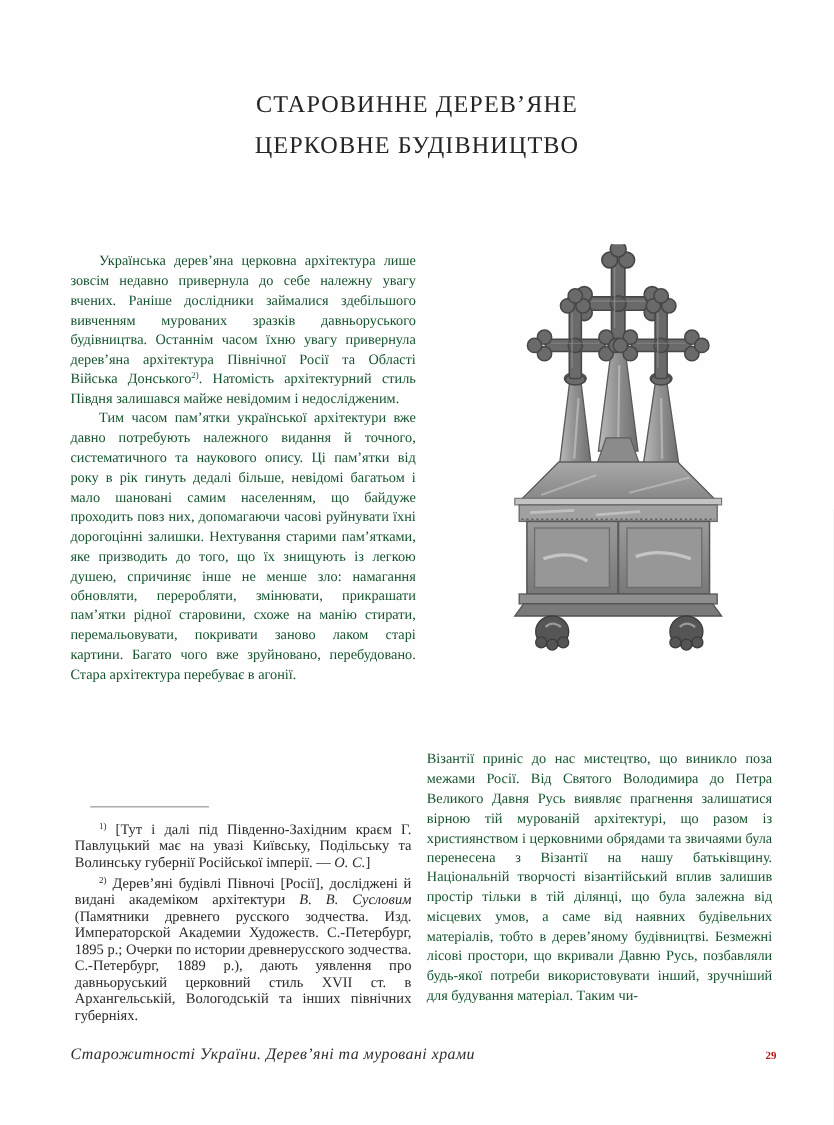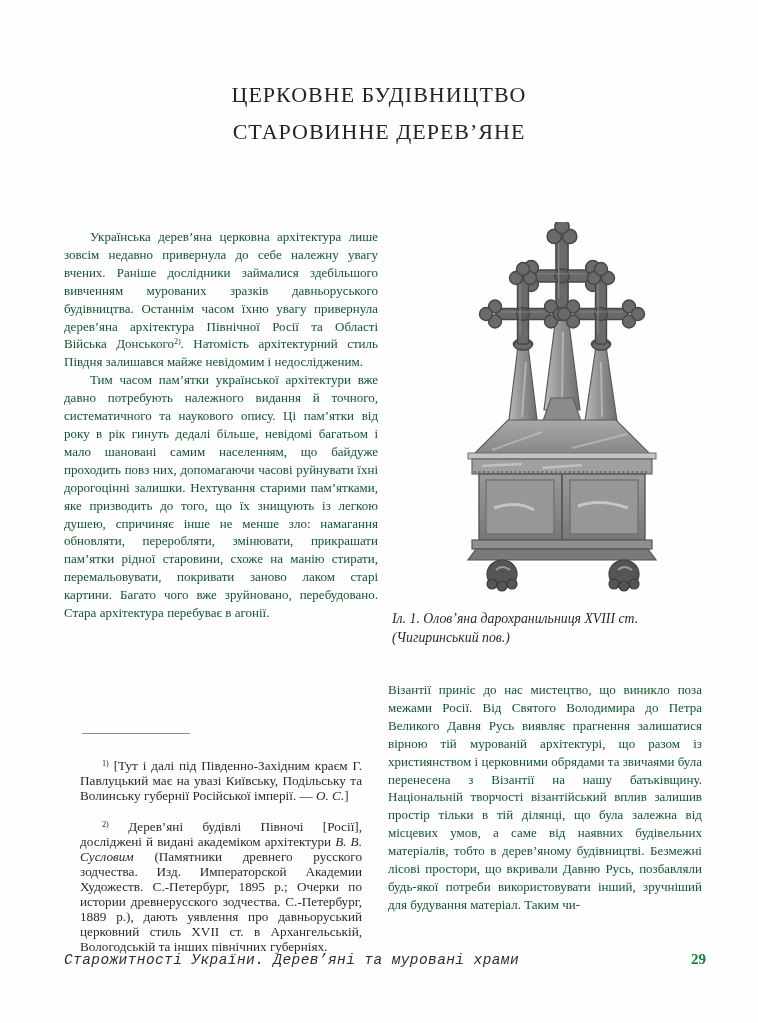--- a/index.html
+++ b/index.html
@@ -35,50 +35,50 @@
   
   .fn-rule{
     position:absolute;left:82px;top:733px;width:108px;height:0;
     border-top:1px solid #8f8f8f;
   }
   .footnotes{
     position:absolute;left:64px;top:742px;width:314px;
     font-size:13.2px;line-height:15px;
     text-align:justify;color:#2a2a2a;
   }
-  .footnotes p{margin:16px;text-indent:22px;}
+  .footnotes p{margin:4px;text-indent:22px;}
   
   .figure{
     position:absolute;left:392px;top:222px;width:314px;height:380px;
     display:flex;justify-content:center;align-items:flex-start;
   }
   .figure svg{display:block;margin-left:26px;}
   .caption{
     position:absolute;left:392px;top:609px;width:310px;
     font-style:italic;font-size:13.8px;line-height:19px;color:#2a2a2a;
   }
   
   .footer{
     position:absolute;left:64px;top:951px;width:642px;
     display:flex;justify-content:space-between;align-items:baseline;
   }
-  .footer-left{font-style:italic;font-size:14.5px;letter-spacing:.4px;color:#2e2e2e;font-family:Liberation Mono, monospace;}
-  .footer-num{font-size:15px;color:#15803d;font-weight:bold;}
+  .footer-left{font-style:italic;font-size:14.5px;letter-spacing:.4px;color:#2e2e2e;}
+  .footer-num{font-size:10px;color:#b91c1c;font-weight:bold;}
   
   .sup{font-size:.62em;position:relative;top:-.5em;line-height:0;}
   .it{font-style:italic;}
 </style>
 </head>
 <body>
 
 <div class="page">
 
   <div class="title">
+    <div><span>СТАРОВИННЕ ДЕРЕВ’ЯНЕ</span></div>
     <div><span>ЦЕРКОВНЕ БУДІВНИЦТВО</span></div>
-    <div><span>СТАРОВИННЕ ДЕРЕВ’ЯНЕ</span></div>
   </div>
 
   <div class="coltext left-col">
     <p><span>Українська дерев’яна церковна архітектура лише зовсім недавно привернула до себе належну увагу вчених. Раніше дослідники займалися здебільшого вивченням мурованих зразків давньоруського будівництва. Останнім часом їхню увагу привернула дерев’яна архітектура Північної Росії та Області Війська Донського</span><span class="sup">2)</span><span>. Натомість архітектурний стиль Півдня залишався майже невідомим і недослідженим.</span></p>
     <p><span>Тим часом пам’ятки української архітектури вже давно потребують належного видання й точного, систематичного та наукового опису. Ці пам’ятки від року в рік гинуть дедалі більше, невідомі багатьом і мало шановані самим населенням, що байдуже проходить повз них, допомагаючи часові руйнувати їхні дорогоцінні залишки. Нехтування старими пам’ятками, яке призводить до того, що їх знищують із легкою душею, спричиняє інше не менше зло: намагання обновляти, переробляти, змінювати, прикрашати пам’ятки рідної старовини, схоже на манію стирати, перемальовувати, покривати заново лаком старі картини. Багато чого вже зруйновано, перебудовано. Стара архітектура перебуває в агонії.</span></p>
   </div>
 
   <div class="fn-rule"></div>
 
   <div class="footnotes">
@@ -162,24 +162,20 @@
       </g>
       <path d="M 74 348 Q 80 342 88 348" stroke="#9a9a9a" stroke-width="2" fill="none"></path>
       <path d="M 196 348 Q 202 342 210 348" stroke="#9a9a9a" stroke-width="2" fill="none"></path>
 
       <use href="#cross" transform="translate(140,54) scale(1.1)"></use>
       <use href="#cross" transform="translate(101,92)"></use>
       <use href="#cross" transform="translate(179,92)"></use>
     </svg>
   </div>
 
-  <div class="caption">
-    <div>Іл. 1. Олов’яна дарохранильниця XVIII ст.</div>
-    <div>(Чигиринський пов.)</div>
-  </div>
 
   <div class="coltext right-col">
     <p class="noindent"><span>Візантії приніс до нас мистецтво, що виникло поза межами Росії. Від Святого Володимира до Петра Великого Давня Русь виявляє прагнення залишатися вірною тій мурованій архітектурі, що разом із християнством і церковними обрядами та звичаями була перенесена з Візантії на нашу батьківщину. Національній творчості візантійський вплив залишив простір тільки в тій ділянці, що була залежна від місцевих умов, а саме від наявних будівельних матеріалів, тобто в дерев’яному будівництві. Безмежні лісові простори, що вкривали Давню Русь, позбавляли будь-якої потреби використовувати інший, зручніший для будування матеріал. Таким чи-</span></p>
   </div>
 
   <div class="footer">
     <span class="footer-left">Старожитності України. Дерев’яні та муровані храми</span>
     <span class="footer-num">29</span>
   </div>
 

